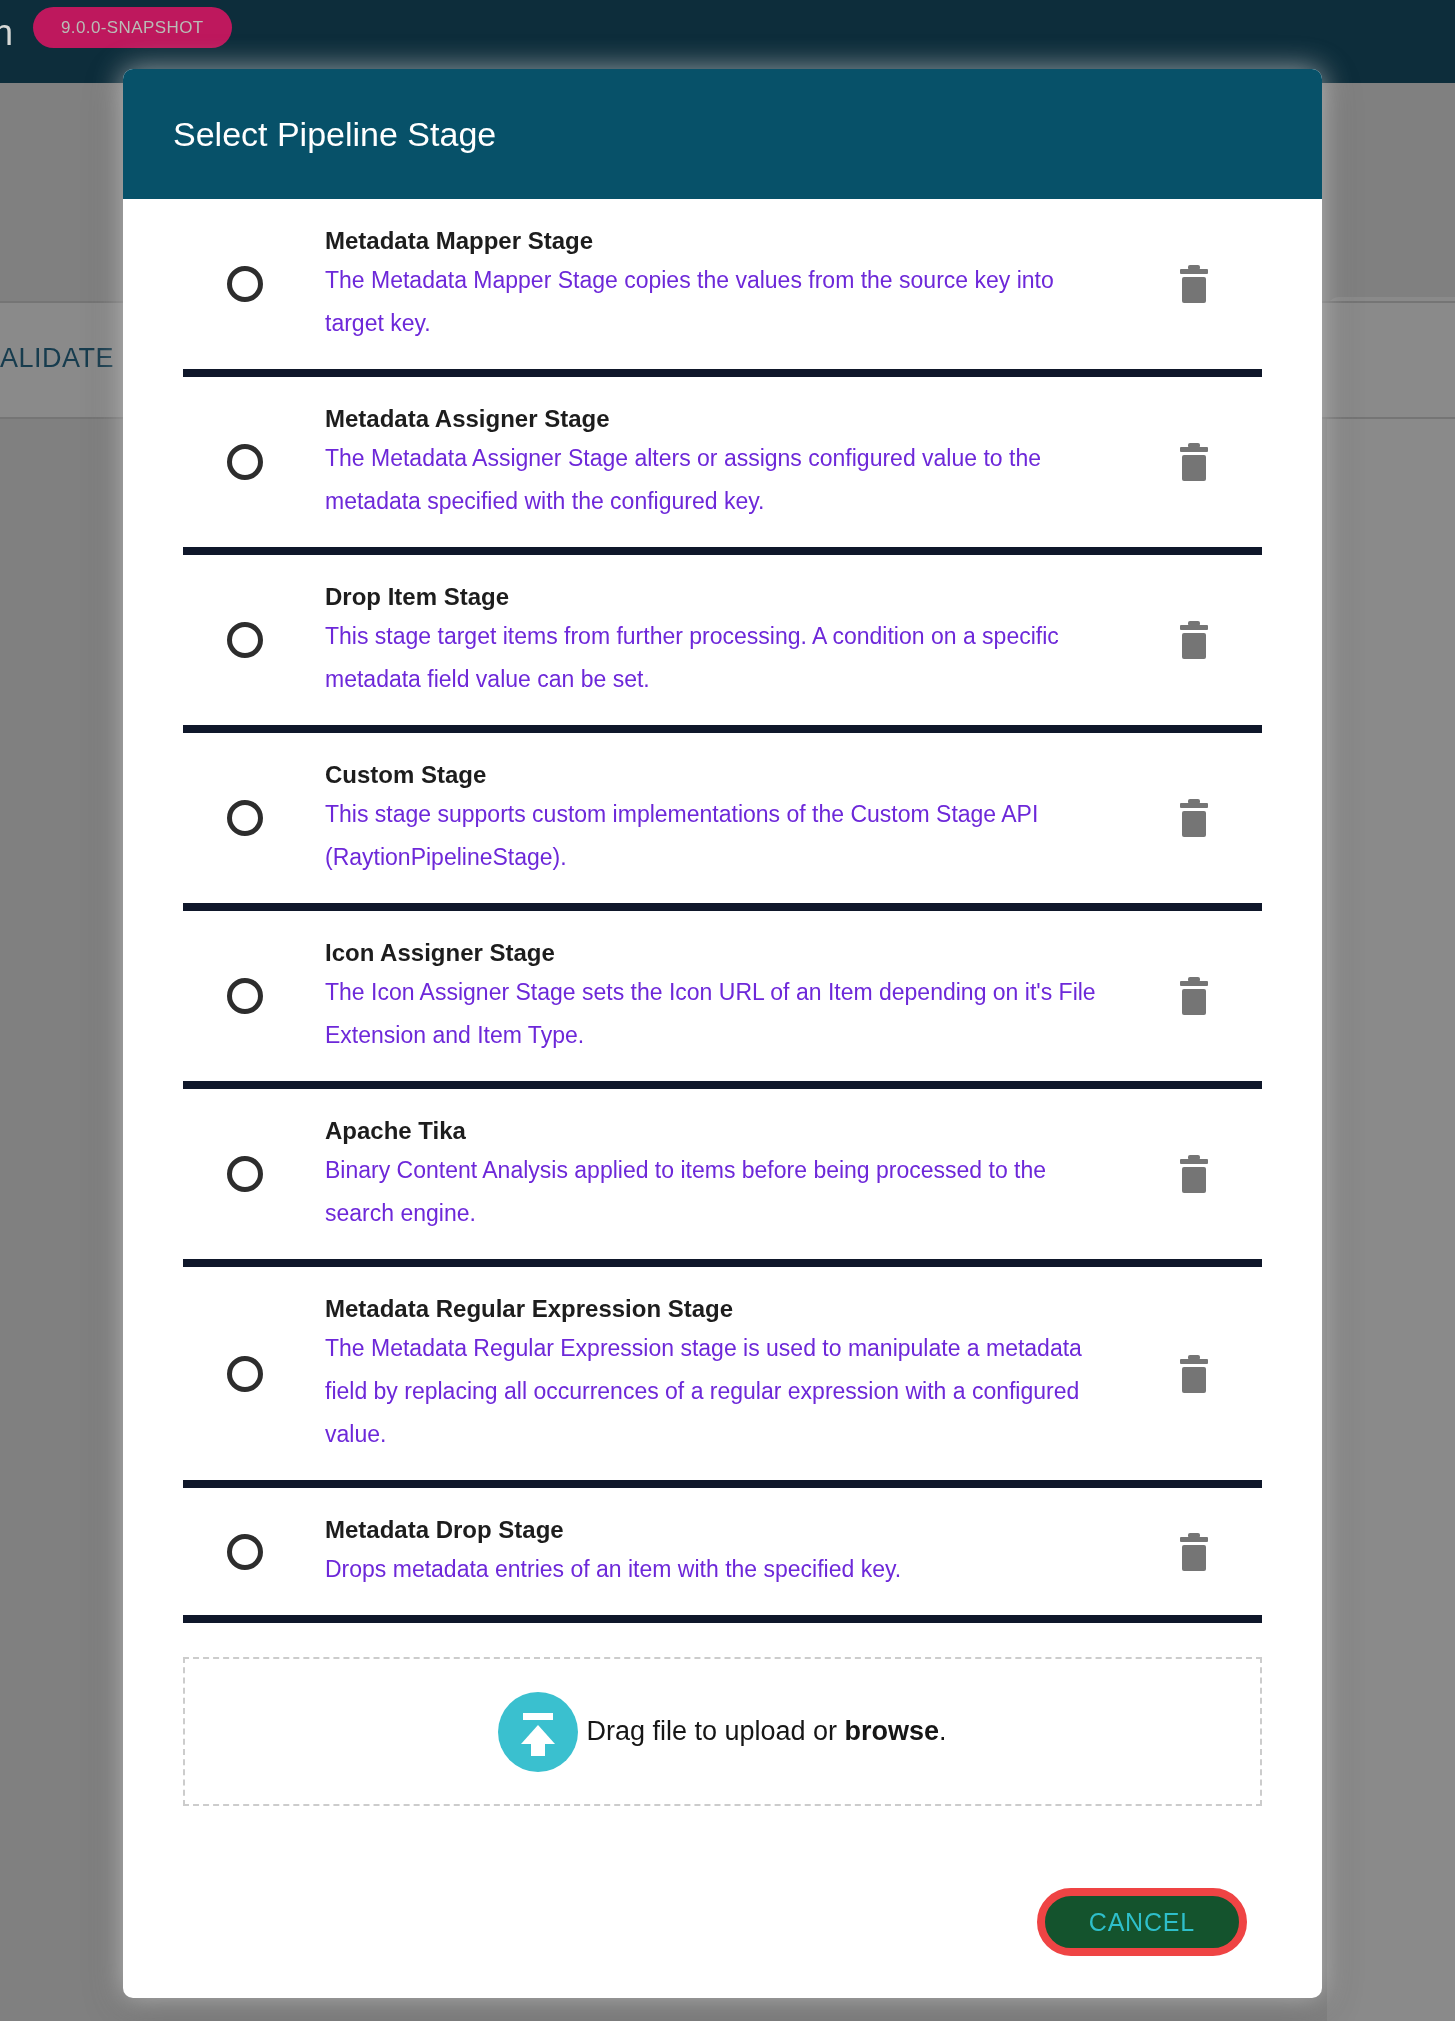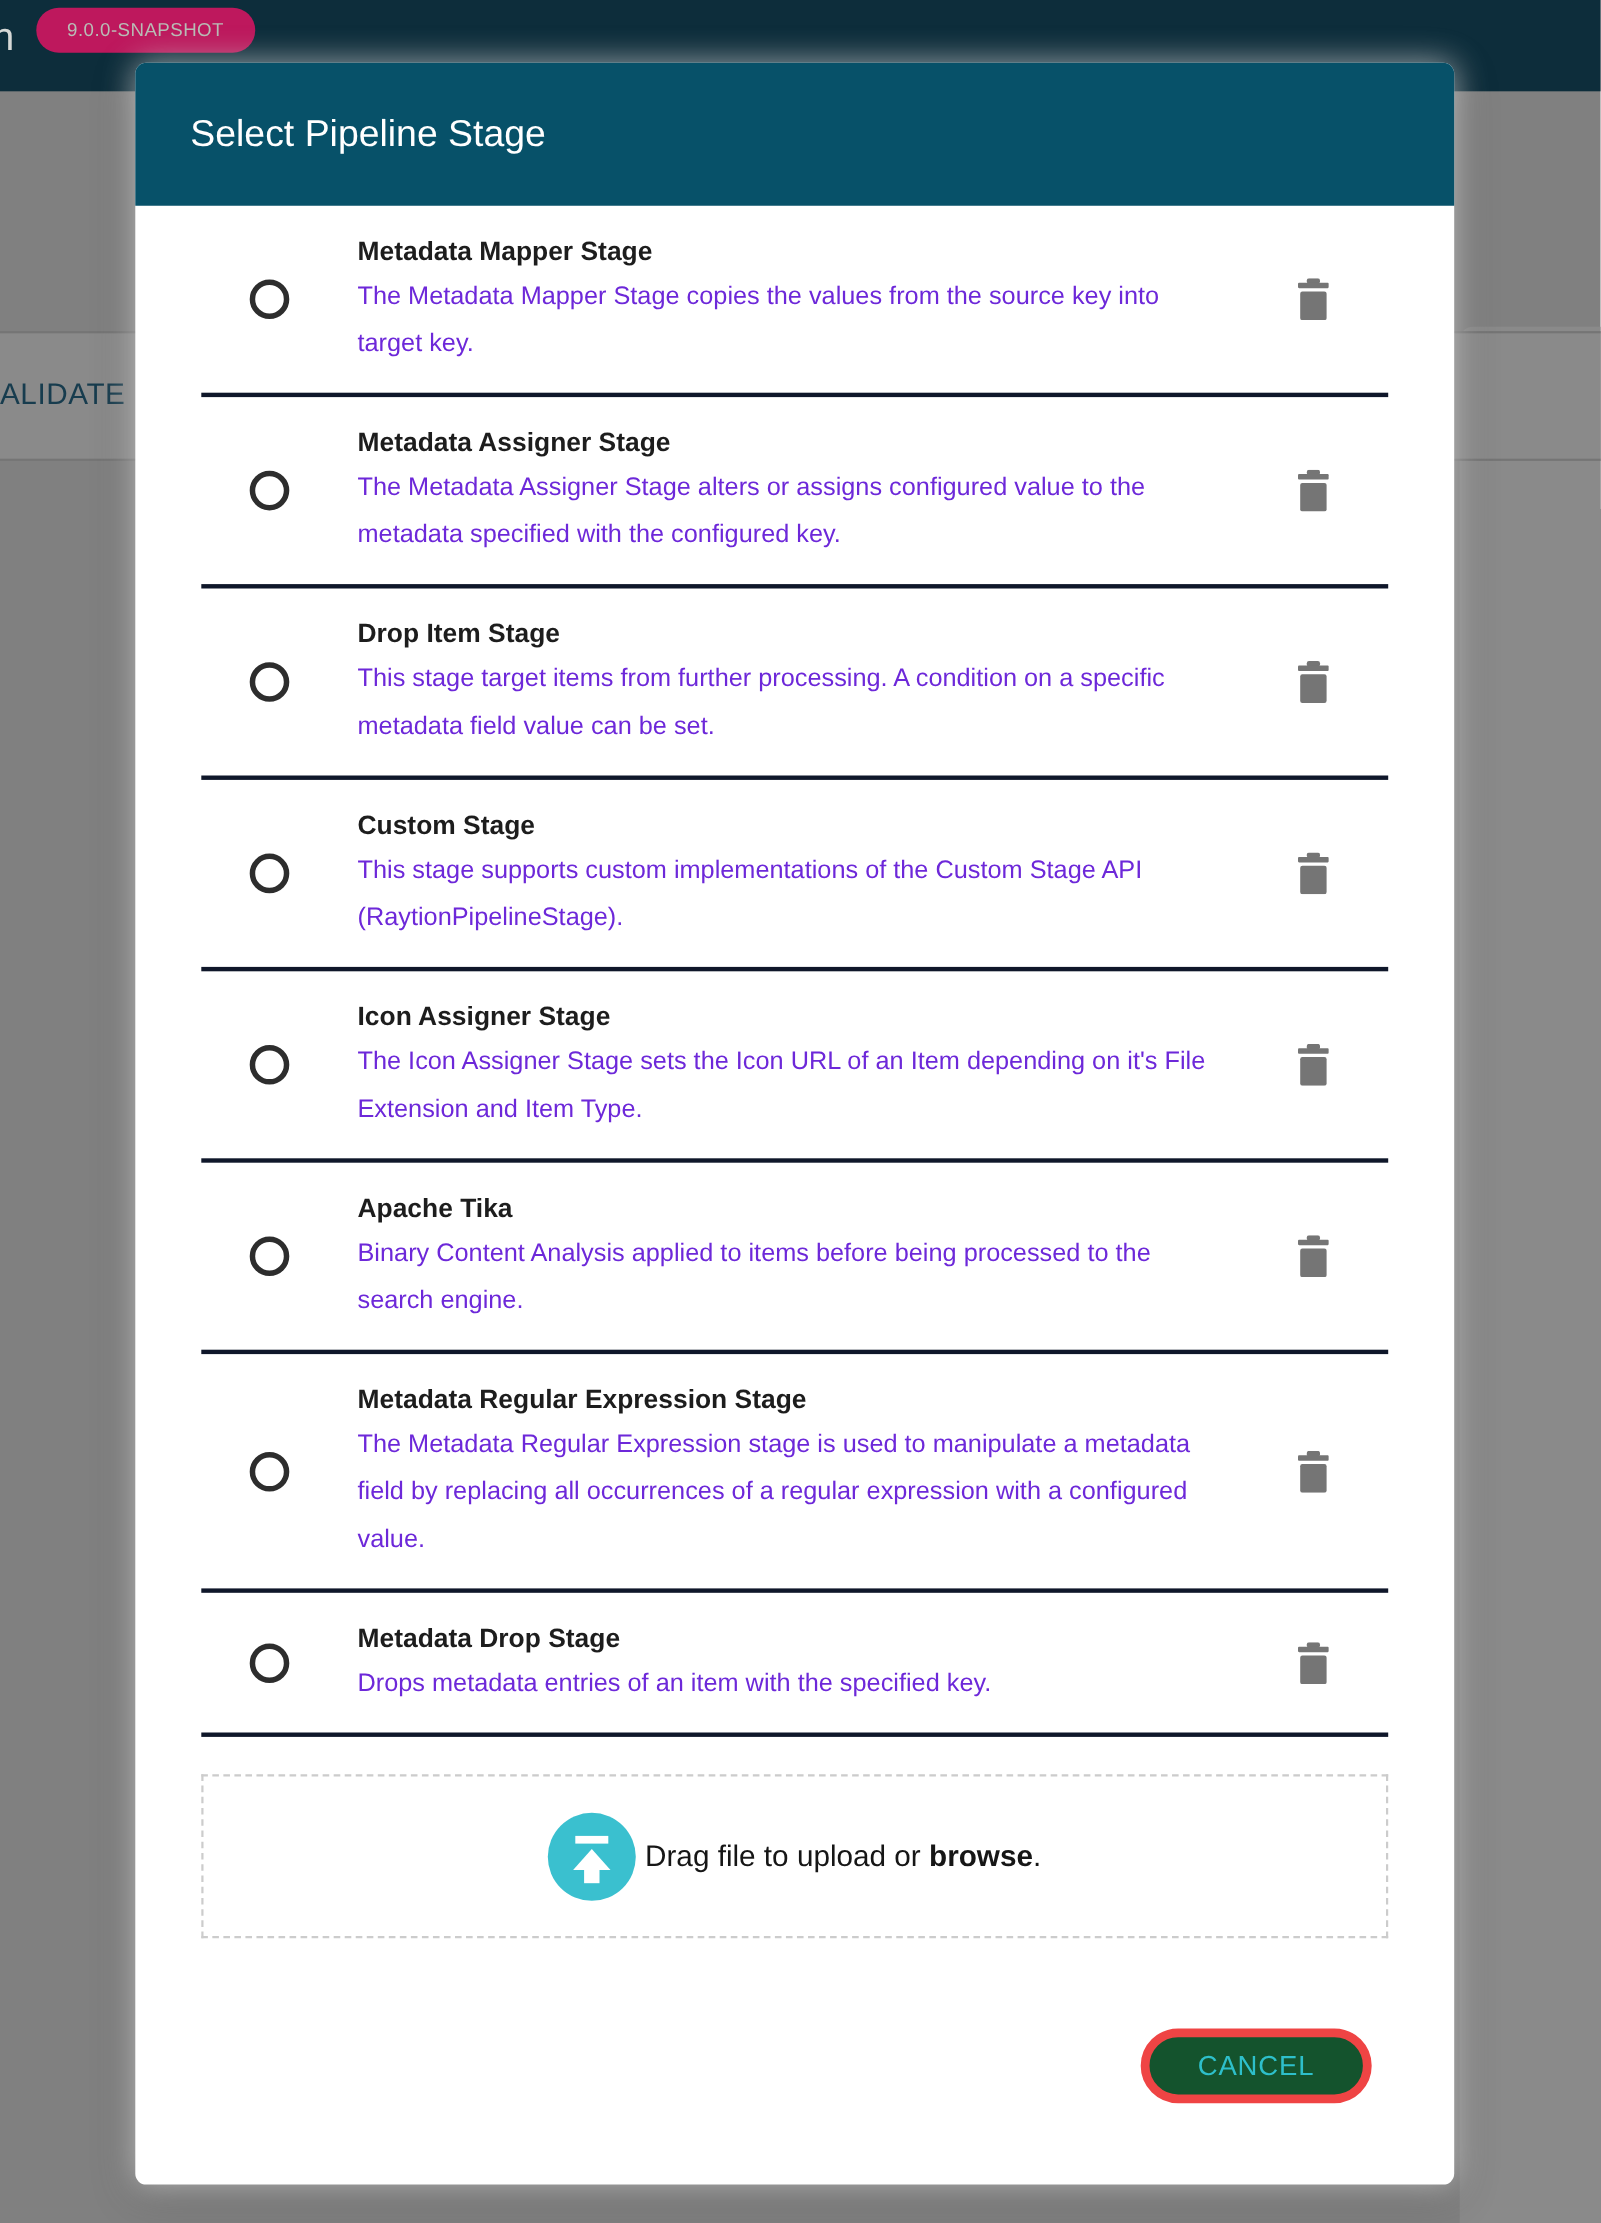--- a/index.html
+++ b/index.html
@@ -37,37 +37,37 @@
     position:absolute; left:0; top:40px;
     font-size:27px; color:#173c4e; letter-spacing:.5px;
   }
   .bg-card {
     position:absolute; left:1327px; top:297px; width:128px; height:1724px;
     background:#8a8a8a; border-radius:12px 0 0 0; z-index:1;
   }
 
   
   .modal {
-    position:absolute; left:123px; top:57px; width:1199px; height:1929px;
+    position:absolute; left:123px; top:69px; width:1199px; height:1929px;
     background:#ffffff; border-radius:10px;
     box-shadow:0 0 30px rgba(255,255,255,0.6), 0 8px 40px rgba(0,0,0,0.3);
     z-index:5; display:flex; flex-direction:column;
   }
   .modal-header {
     height:130px; flex:0 0 130px;
     background:#075169; border-radius:10px 10px 0 0;
     display:flex; align-items:center; padding-left:50px;
   }
   .modal-title { color:#ffffff; font-size:34px; font-weight:400; }
 
   .stage-list { flex:0 0 auto; }
   .stage-row {
     display:flex; align-items:center;
     margin:0 60px; padding:24px 0;
-    border-bottom:4px solid #0f172a;
+    border-bottom:8px solid #0f172a;
   }
   .radio {
     flex:0 0 36px; width:36px; height:36px;
     margin-left:44px; margin-right:62px;
     border:5px solid #2d2d2d; border-radius:50%;
     background:#fff; cursor:pointer;
   }
   .stage-text { flex:0 1 790px; max-width:790px; }
   .stage-name {
     font-size:24px; font-weight:bold; color:#1d1d1d;

